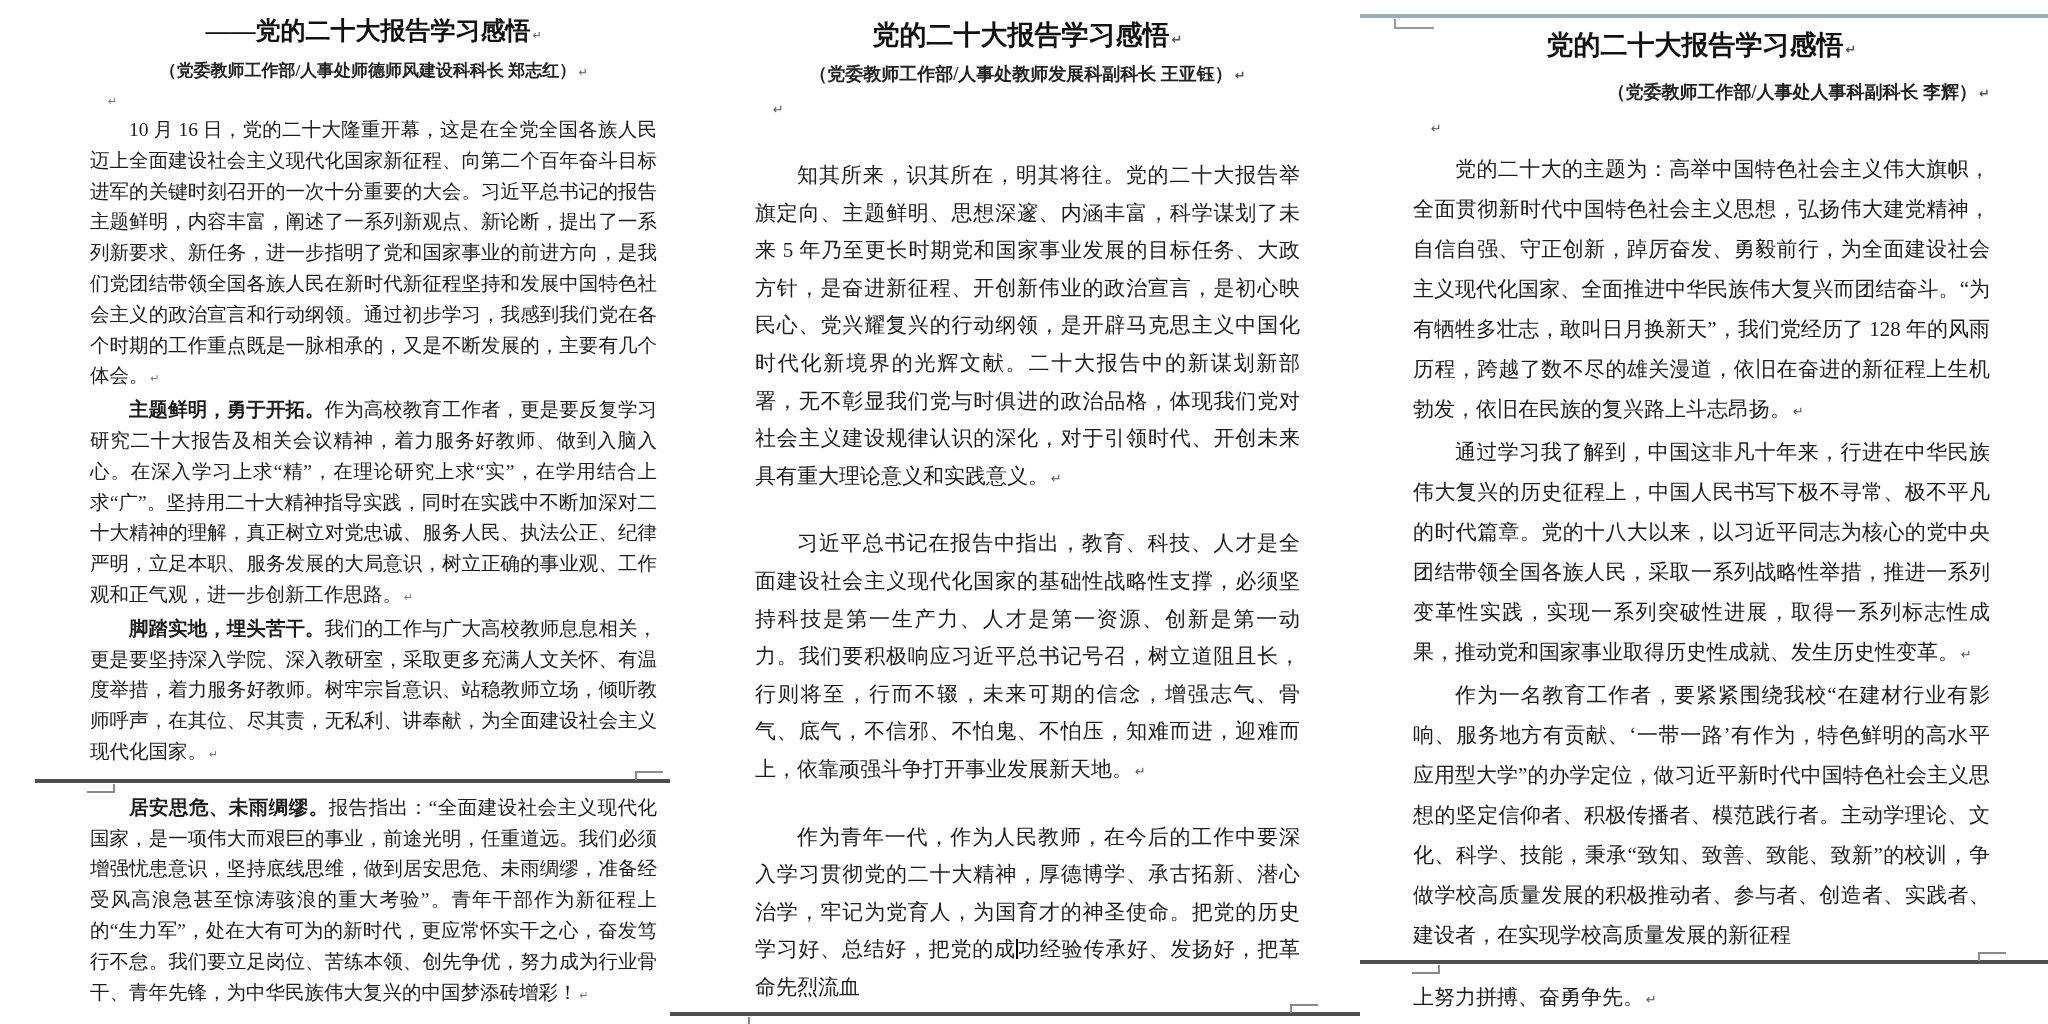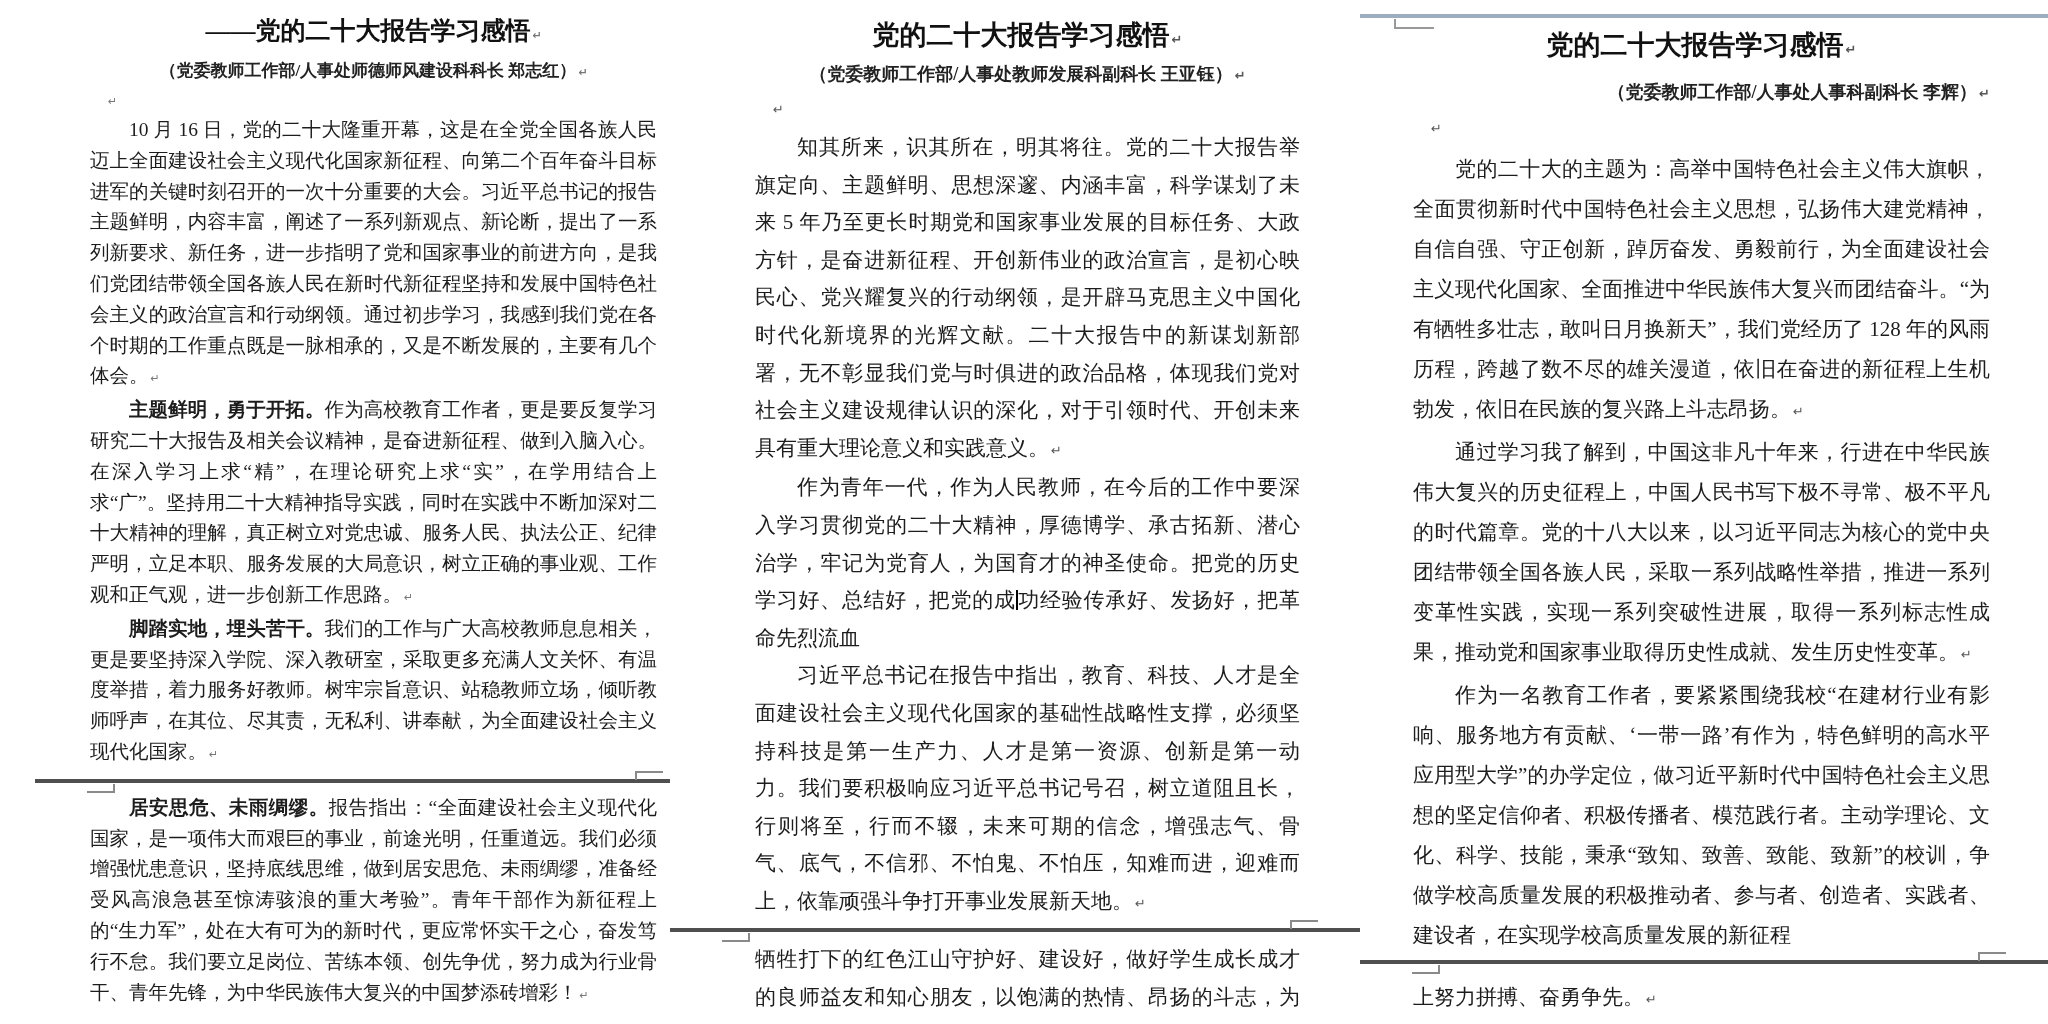--- a/index.html
+++ b/index.html
@@ -23,21 +23,21 @@
   #col2 .byline { font-size:18px; line-height:26px; margin-top:2px; }
   #col3 .byline { font-size:18px; line-height:26px; margin-top:10px;text-align:right; }
 
   .emptyline { text-indent:1em; }
   #col1 .emptyline { height:30px; line-height:30px; }
   #col2 .emptyline { height:40px; line-height:40px; }
   #col3 .emptyline { height:42px; line-height:42px; }
 
   .bodyp { margin:0; text-align:justify; text-indent:2em; }
   #col1 .bodyp { font-size:19.5px; line-height:30.8px; }
-  #col2 .bodyp { font-size:21px;   line-height:37.6px; }
+  #col2 .bodyp { font-size:21px;   line-height:37.6px;margin-top:28px; }
   #col3 .bodyp { font-size:21px;   line-height:40px; }
   .cont { text-indent:0; }
   .lead { font-weight:bold; }
 
   .pagebreak { position:relative; height:0; border-top:4px solid #4f4f4f; }
   #col1 .pagebreak { margin:8px -48px 10px -55px; }
   #col2 .pagebreak { margin:6px -60px 9px -85px; }
   #col3 .pagebreak { margin:5px -58px 13px -53px; }
   .pagebreak::before {
     content:""; position:absolute; left:52px; top:1px; width:26px; height:7px;
@@ -60,36 +60,36 @@
 </style>
 </head>
 <body>
 
 <div class="page" id="col1">
   <h1 class="doc-title"><span>——党的二十大报告学习感悟</span><span class="pmark">↵</span></h1>
   <div class="byline"><span>（党委教师工作部/人事处师德师风建设科科长  郑志红）</span><span class="pmark">↵</span></div>
   <div class="emptyline"><span class="pmark">↵</span></div>
 
   <p class="bodyp"><span>10 月 16 日，党的二十大隆重开幕，这是在全党全国各族人民迈上全面建设社会主义现代化国家新征程、向第二个百年奋斗目标进军的关键时刻召开的一次十分重要的大会。习近平总书记的报告主题鲜明，内容丰富，阐述了一系列新观点、新论断，提出了一系列新要求、新任务，进一步指明了党和国家事业的前进方向，是我们党团结带领全国各族人民在新时代新征程坚持和发展中国特色社会主义的政治宣言和行动纲领。通过初步学习，我感到我们党在各个时期的工作重点既是一脉相承的，又是不断发展的，主要有几个体会。</span><span class="pmark">↵</span></p>
-  <p class="bodyp"><span class="lead">主题鲜明，勇于开拓。</span><span>作为高校教育工作者，更是要反复学习研究二十大报告及相关会议精神，是奋进新征程、做到入脑入心。在深入学习上求“精”，在理论研究上求“实”，在学用结合上求“广”。坚持用二十大精神指导实践，同时在实践中不断加深对二十大精神的理解，真正树立对党忠诚、服务人民、执法公正、纪律严明，立足本职、服务发展的大局意识，树立正确的事业观、工作观和正气观，进一步创新工作思路。</span><span class="pmark">↵</span></p>
+  <p class="bodyp"><span class="lead">主题鲜明，勇于开拓。</span><span>作为高校教育工作者，更是要反复学习研究二十大报告及相关会议精神，着力服务好教师、做到入脑入心。在深入学习上求“精”，在理论研究上求“实”，在学用结合上求“广”。坚持用二十大精神指导实践，同时在实践中不断加深对二十大精神的理解，真正树立对党忠诚、服务人民、执法公正、纪律严明，立足本职、服务发展的大局意识，树立正确的事业观、工作观和正气观，进一步创新工作思路。</span><span class="pmark">↵</span></p>
   <p class="bodyp"><span class="lead">脚踏实地，埋头苦干。</span><span>我们的工作与广大高校教师息息相关，更是要坚持深入学院、深入教研室，采取更多充满人文关怀、有温度举措，着力服务好教师。树牢宗旨意识、站稳教师立场，倾听教师呼声，在其位、尽其责，无私利、讲奉献，为全面建设社会主义现代化国家。</span><span class="pmark">↵</span></p>
 
   <div class="pagebreak"></div>
 
   <p class="bodyp"><span class="lead">居安思危、未雨绸缪。</span><span>报告指出：“全面建设社会主义现代化国家，是一项伟大而艰巨的事业，前途光明，任重道远。我们必须增强忧患意识，坚持底线思维，做到居安思危、未雨绸缪，准备经受风高浪急甚至惊涛骇浪的重大考验”。青年干部作为新征程上的“生力军”，处在大有可为的新时代，更应常怀实干之心，奋发笃行不怠。我们要立足岗位、苦练本领、创先争优，努力成为行业骨干、青年先锋，为中华民族伟大复兴的中国梦添砖增彩！</span><span class="pmark">↵</span></p>
 </div>
 
 <div class="page" id="col2">
   <h1 class="doc-title"><span>党的二十大报告学习感悟</span><span class="pmark">↵</span></h1>
   <div class="byline"><span>（党委教师工作部/人事处教师发展科副科长  王亚钰）</span><span class="pmark">↵</span></div>
   <div class="emptyline"><span class="pmark">↵</span></div>
 
   <p class="bodyp"><span>知其所来，识其所在，明其将往。党的二十大报告举旗定向、主题鲜明、思想深邃、内涵丰富，科学谋划了未来 5 年乃至更长时期党和国家事业发展的目标任务、大政方针，是奋进新征程、开创新伟业的政治宣言，是初心映民心、党兴耀复兴的行动纲领，是开辟马克思主义中国化时代化新境界的光辉文献。二十大报告中的新谋划新部署，无不彰显我们党与时俱进的政治品格，体现我们党对社会主义建设规律认识的深化，对于引领时代、开创未来具有重大理论意义和实践意义。</span><span class="pmark">↵</span></p>
+  <p class="bodyp"><span>习近平总书记在报告中指出，教育、科技、人才是全面建设社会主义现代化国家的基础性战略性支撑，必须坚持科技是第一生产力、人才是第一资源、创新是第一动力。我们要积极响应习近平总书记号召，树立道阻且长，行则将至，行而不辍，未来可期的信念，增强志气、骨气、底气，不信邪、不怕鬼、不怕压，知难而进，迎难而上，依靠顽强斗争打开事业发展新天地。</span><span class="pmark">↵</span></p>
   <p class="bodyp"><span>作为青年一代，作为人民教师，在今后的工作中要深入学习贯彻党的二十大精神，厚德博学、承古拓新、潜心治学，牢记为党育人，为国育才的神圣使命。把党的历史学习好、总结好，把党的成</span><span class="caret"></span><span>功经验传承好、发扬好，把革命先烈流血</span></p>
-  <p class="bodyp"><span>习近平总书记在报告中指出，教育、科技、人才是全面建设社会主义现代化国家的基础性战略性支撑，必须坚持科技是第一生产力、人才是第一资源、创新是第一动力。我们要积极响应习近平总书记号召，树立道阻且长，行则将至，行而不辍，未来可期的信念，增强志气、骨气、底气，不信邪、不怕鬼、不怕压，知难而进，迎难而上，依靠顽强斗争打开事业发展新天地。</span><span class="pmark">↵</span></p>
 
   <div class="pagebreak"></div>
 
   <p class="bodyp cont"><span>牺牲打下的红色江山守护好、建设好，做好学生成长成才的良师益友和知心朋友，以饱满的热情、昂扬的斗志，为学校特色鲜明的高水平应用型大学建设贡献自己的力量。</span></p>
 </div>
 
 <div class="page" id="col3">
   <div class="topline"></div>
   <h1 class="doc-title"><span>党的二十大报告学习感悟</span><span class="pmark">↵</span></h1>
   <div class="byline"><span>（党委教师工作部/人事处人事科副科长  李辉）</span><span class="pmark">↵</span></div>

